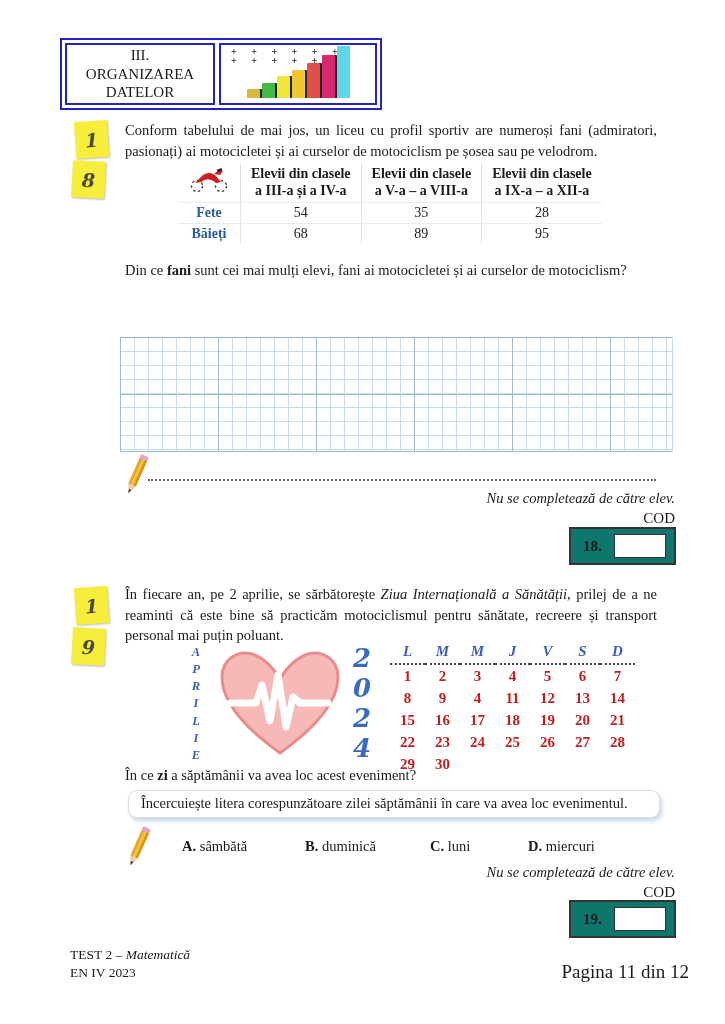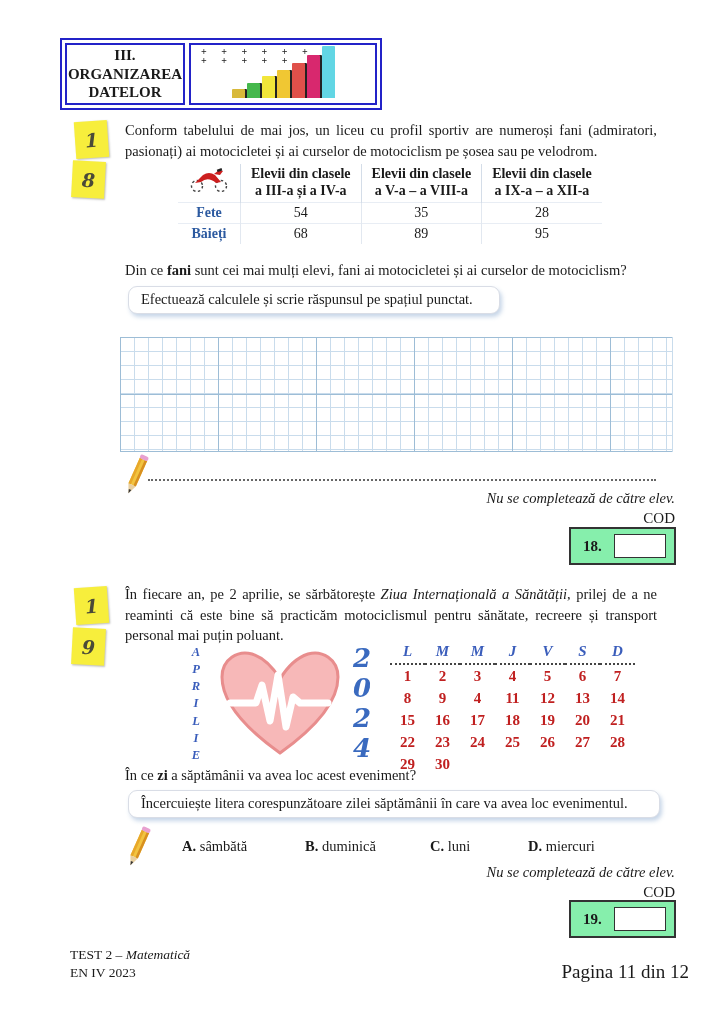--- a/index.html
+++ b/index.html
@@ -11,22 +11,22 @@
   html,body{background:#e9e9e9;}
   .page{
     position:relative;width:725px;height:1024px;margin:0 auto;background:#fff;
     font-family:"Liberation Serif",serif;color:var(--ink);font-size:14.5px;
     overflow:hidden;box-shadow:0 0 6px rgba(0,0,0,.25);
   }
   
   .hdr{position:absolute;top:38px;left:60px;width:322px;height:72px;
        border:2px solid var(--accent-blue);padding:3px;display:flex;gap:4px;background:#fff;}
   .hdr-cell{border:2px solid var(--accent-blue);height:100%;}
-  .hdr-title{width:120px;display:flex;flex-direction:column;justify-content:center;
-             align-items:center;font-weight:bold;font-size:15px;line-height:1.25;text-align:center;}
+  .hdr-title{width:150px;display:flex;flex-direction:column;justify-content:center;
+             align-items:center;font-weight:normal;font-size:15px;line-height:1.25;text-align:center;}
   .hdr-img{flex:1;position:relative;display:flex;align-items:flex-end;justify-content:center;
            gap:2px;padding:4px 6px 5px;}
   .bar{width:13px;border-radius:1px 1px 0 0;box-shadow:2px 0 0 #222;}
   .plus-marks{position:absolute;top:2px;left:10px;right:14px;height:30px;color:#222;
               font-size:10px;letter-spacing:6px;font-weight:bold;line-height:9px;overflow:hidden;}
   
   .sticky{position:absolute;width:33px;height:37px;background:var(--sticky-yellow);
           box-shadow:1px 1px 2px rgba(0,0,0,.25);display:flex;align-items:center;justify-content:center;
           font-family:"DejaVu Serif",serif;font-style:italic;font-weight:bold;font-size:19px;color:#4a4a38;}
   .rot-l{transform:rotate(-4deg);} .rot-r{transform:rotate(3deg);}
@@ -48,21 +48,21 @@
       linear-gradient(to right,var(--grid-strong) 1px,transparent 1px),
       linear-gradient(to bottom,var(--grid-strong) 1px,transparent 1px),
       linear-gradient(to right,var(--grid-blue) 1px,transparent 1px),
       linear-gradient(to bottom,var(--grid-blue) 1px,transparent 1px);
     background-size:98px 98px,57px 57px,14px 14px,14px 14px;
     border-right:1px solid var(--grid-blue);}
   .dots{position:absolute;height:12px;border-bottom:2px dotted #666;}
   .note{position:absolute;right:50px;font-style:italic;font-size:14.5px;}
   .cod-word{position:absolute;right:50px;font-size:15px;}
   .cod-box{position:absolute;left:569px;width:107px;height:38px;border:2px solid #333;
-           display:flex;align-items:center;padding:0 8px 0 12px;background:#86efac;}
+           display:flex;align-items:center;padding:0 8px 0 12px;background:#0f766e;}
   .cod-num{font-weight:bold;font-size:15px;}
   .cod-field{margin-left:auto;width:52px;height:24px;border:1.5px solid #333;background:#fff;}
   
   .pencil{position:absolute;width:34px;height:48px;}
   
   .cal-wrap{position:absolute;top:645px;left:188px;width:452px;height:122px;display:flex;}
   .vert-month{width:16px;height:118px;display:flex;flex-direction:column;justify-content:space-between;
               font-weight:bold;font-style:italic;color:var(--weekday-blue);font-size:12.5px;text-align:center;}
   .heart-box{width:132px;margin-left:10px;}
   .vert-year{width:32px;display:flex;flex-direction:column;justify-content:space-between;height:116px;
@@ -147,23 +147,20 @@
       <td>Băieți</td>
       <td>68</td>
       <td>89</td>
       <td>95</td>
     </tr>
   </tbody>
     </table>
 
   <p class="qline" style="top:262px"><span>Din ce </span><span class="b">fani</span><span> sunt cei mai mulți elevi, fani ai motocicletei și ai curselor de motociclism?</span></p>
 
-  <div class="instr-box" style="top:286px;width:372px">
-    <span>Efectuează calculele și scrie răspunsul pe spațiul punctat.</span>
-  </div>
 
 
   <div class="grid"></div>
 
   <svg class="pencil" style="top:450px;left:120px" viewBox="0 0 34 48">
     <g transform="rotate(24 17 24)">
       <rect x="13" y="8" width="8" height="28" fill="#f2c440"></rect>
       <rect x="13" y="8" width="2.6" height="28" fill="#e8a82a"></rect>
       <rect x="18.4" y="8" width="2.6" height="28" fill="#d89020"></rect>
       <rect x="12.6" y="4" width="8.8" height="4.5" rx="2" fill="#e8a0d0"></rect>

